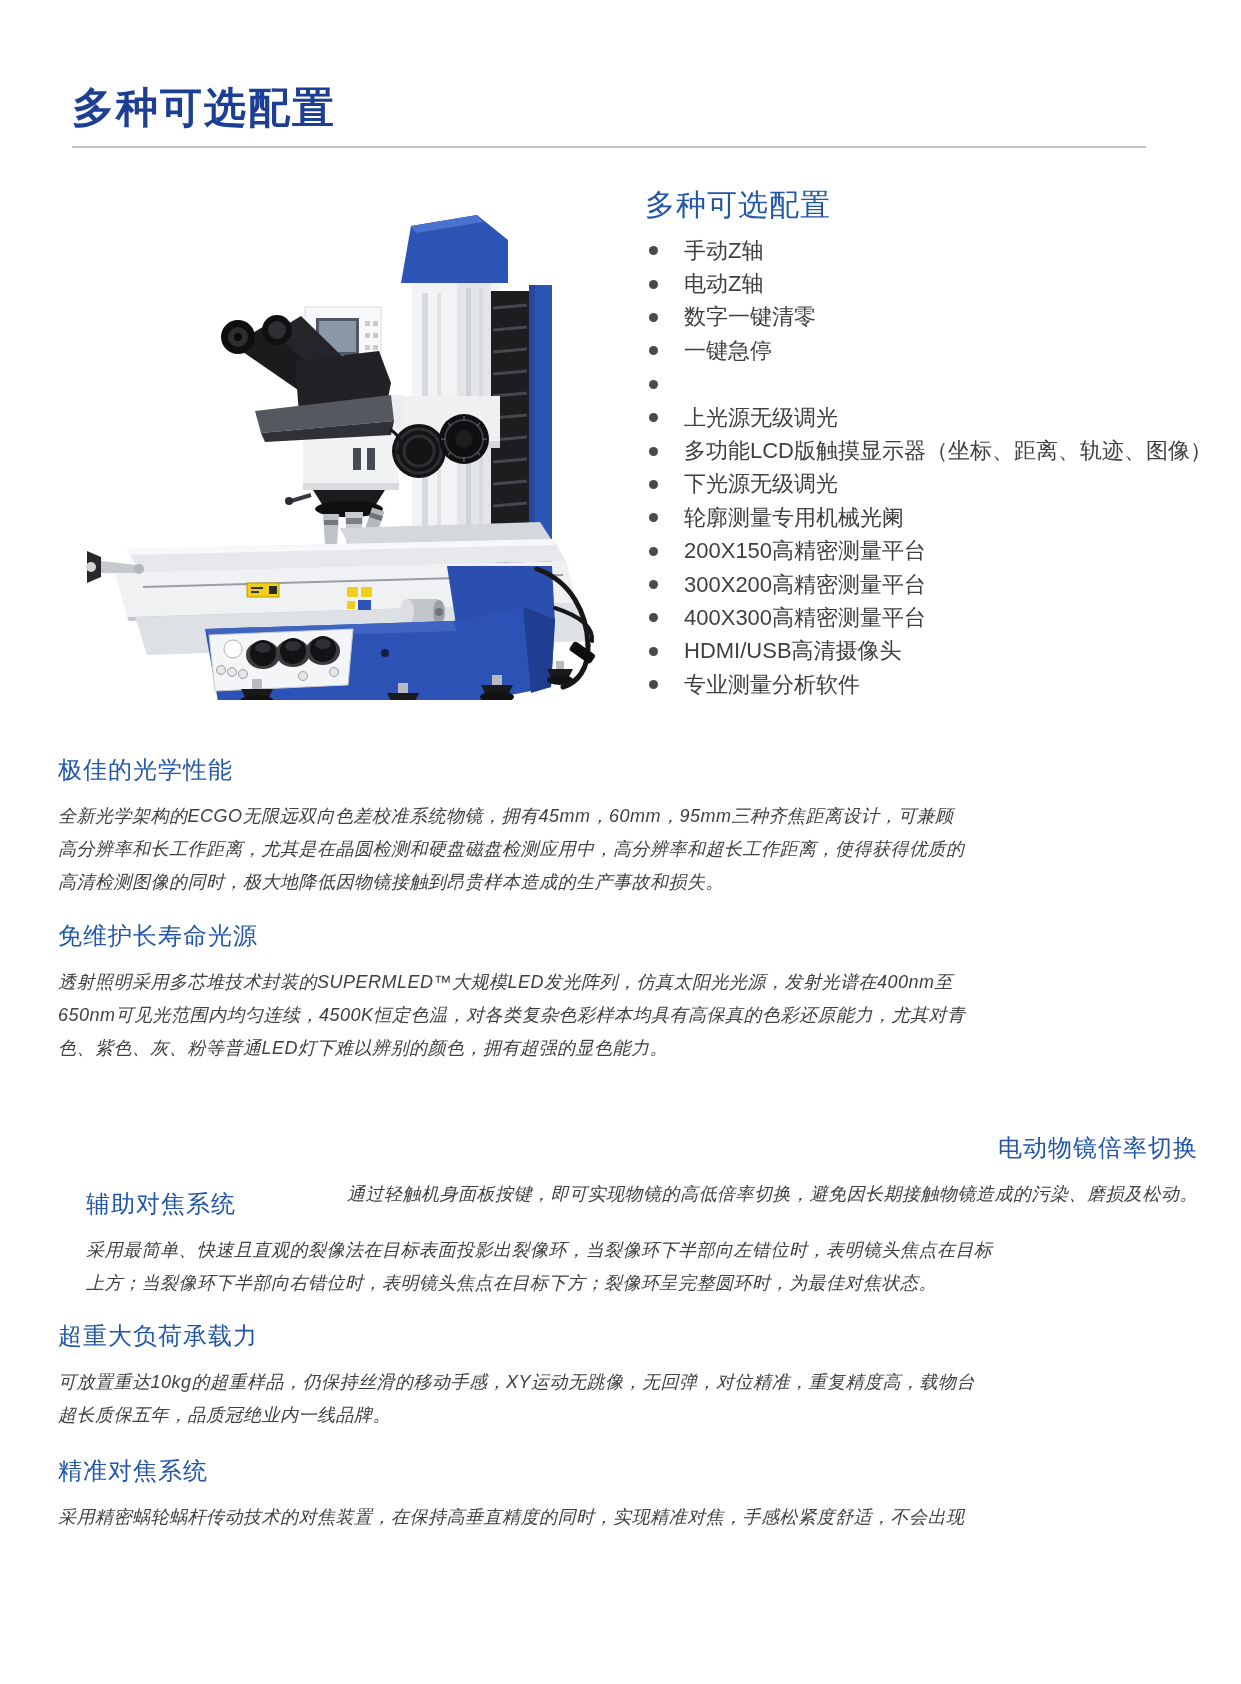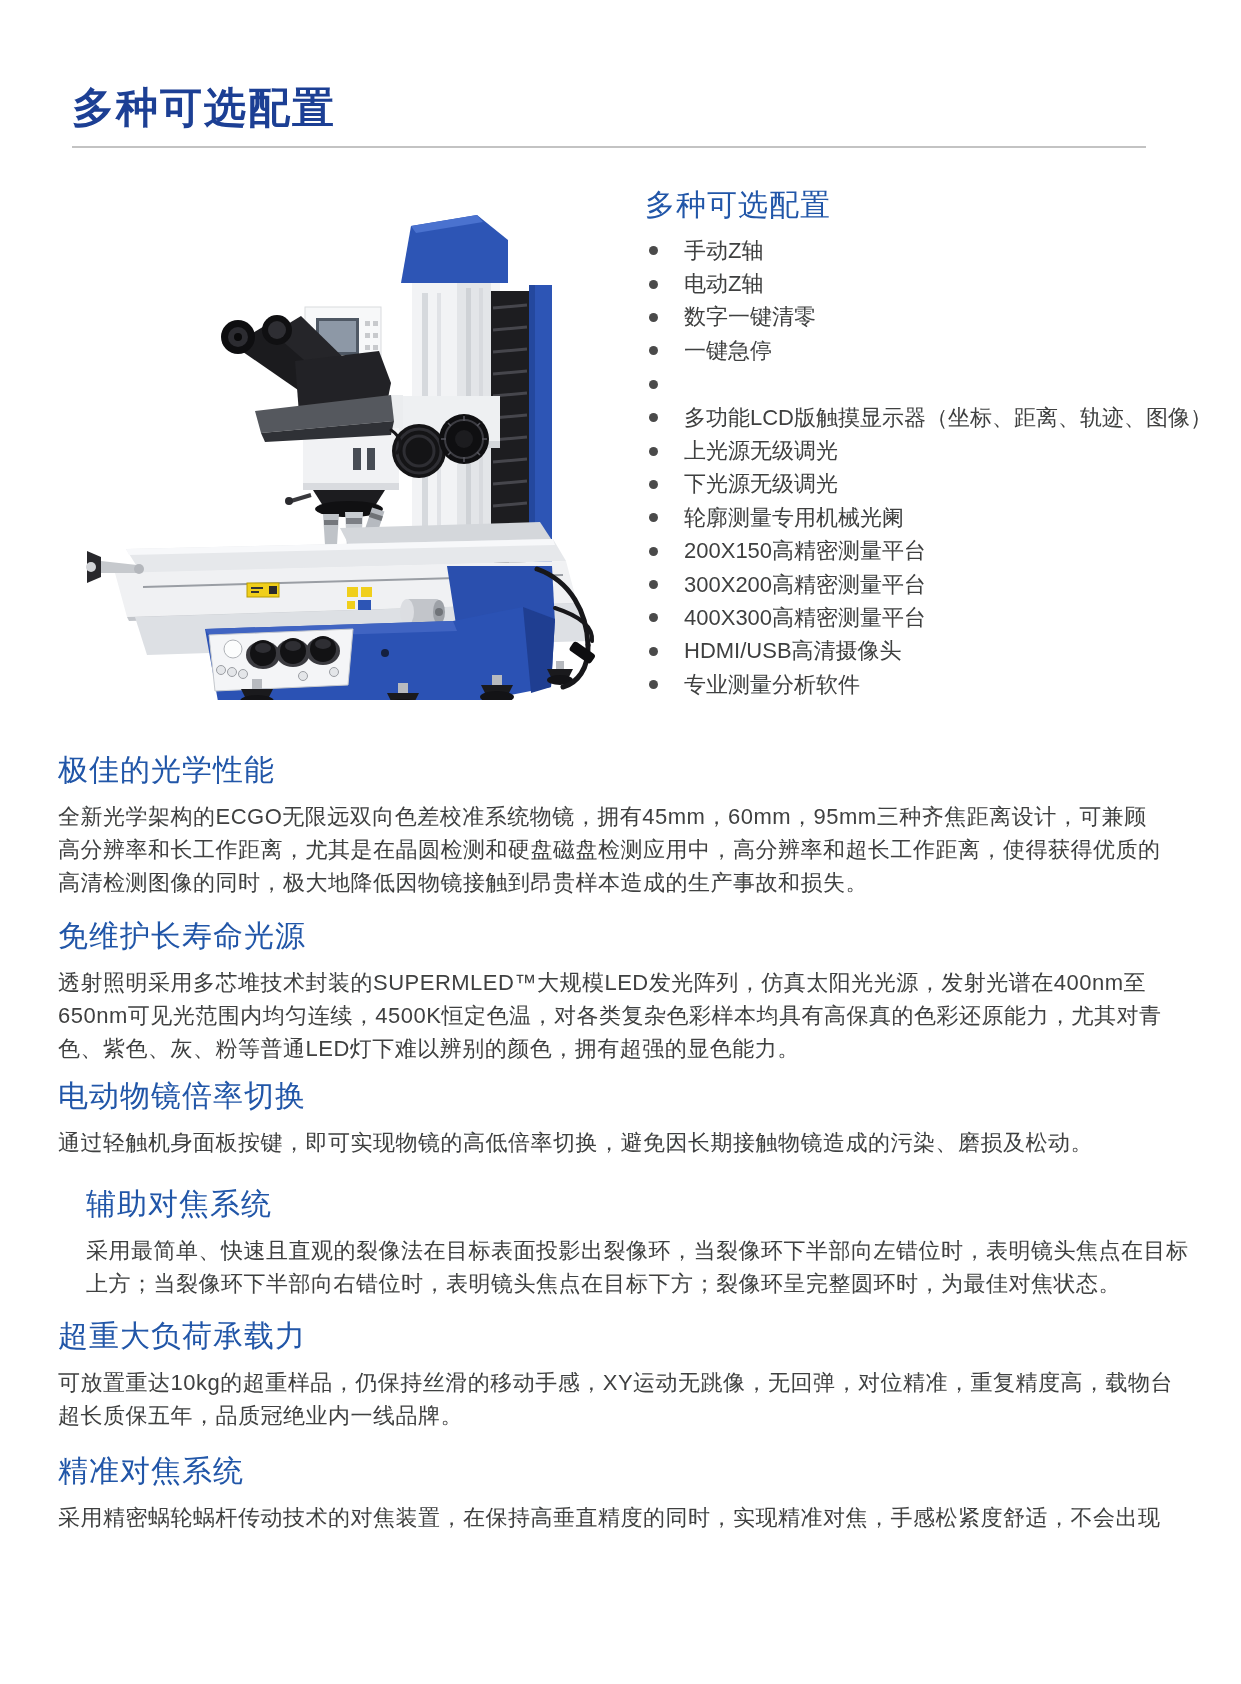--- a/index.html
+++ b/index.html
@@ -15,23 +15,23 @@
     position:absolute;left:72px;top:146px;width:1074px;height:2px;background:#c3c3c3;
   }
   .product-image{position:absolute;left:85px;top:183px;width:545px;height:517px;}
   .product-image svg{width:100%;height:100%;display:block;}
   .features{position:absolute;left:645px;top:186px;width:565px;}
   .features h2{margin:0;font-size:30px;font-weight:500;color:#2156a8;line-height:38px;letter-spacing:1px;}
   .features ul{list-style:none;margin:10px 0 0 0;padding:0;}
   .features li{display:flex;align-items:center;height:33.4px;font-size:22px;color:#3f4040;white-space:nowrap;gap:13px;}
   .dot{width:9px;height:9px;border-radius:50%;background:#4a4a4a;margin:0 13px 0 4px;flex:none;}
   .section{position:absolute;left:58px;width:1140px;}
-  .section h2{margin:0 0 12px 0;font-size:30px;font-weight:500;color:#2156a8;line-height:36px;letter-spacing:1px;}
-  .section p{margin:0;font-size:22px;line-height:33px;color:#3f4040;white-space:nowrap;letter-spacing:0.5px;}
-  .s1{top:752px;} .s2{top:918px;} .s3{top:1078px;} .s4{top:1186px;margin-left:28px;} .s5{top:1318px;} .s6{top:1453px;}
+  .section h2{margin:0 0 12px 0;font-size:24px;font-weight:500;color:#2156a8;line-height:36px;letter-spacing:1px;}
+  .section p{margin:0;font-size:18px;line-height:33px;color:#3f4040;white-space:nowrap;letter-spacing:0.5px;font-style:italic;}
+  .s1{top:752px;} .s2{top:918px;} .s3{top:1130px;text-align:right;} .s4{top:1186px;margin-left:28px;} .s5{top:1318px;} .s6{top:1453px;}
 </style>
 </head>
 <body>
 
 <h1 class="main-title">多种可选配置</h1>
 <div class="divider"></div>
 
 <div class="product-image">
   <svg viewBox="0 0 545 517" xmlns="http://www.w3.org/2000/svg">
 
@@ -250,25 +250,25 @@
       </li>
     <li>
         <span class="dot"></span>
         <span>一键急停</span>
       </li>
     <li>
         <span class="dot"></span>
       </li>
     <li>
         <span class="dot"></span>
+        <span>上光源无级调光</span>
+      </li>
+    <li>
+        <span class="dot"></span>
         <span>多功能LCD版触摸显示器（坐标、距离、轨迹、图像）</span>
-      </li>
-    <li>
-        <span class="dot"></span>
-        <span>上光源无级调光</span>
       </li>
     <li>
         <span class="dot"></span>
         <span>下光源无级调光</span>
       </li>
     <li>
         <span class="dot"></span>
         <span>轮廓测量专用机械光阑</span>
       </li>
     <li>

